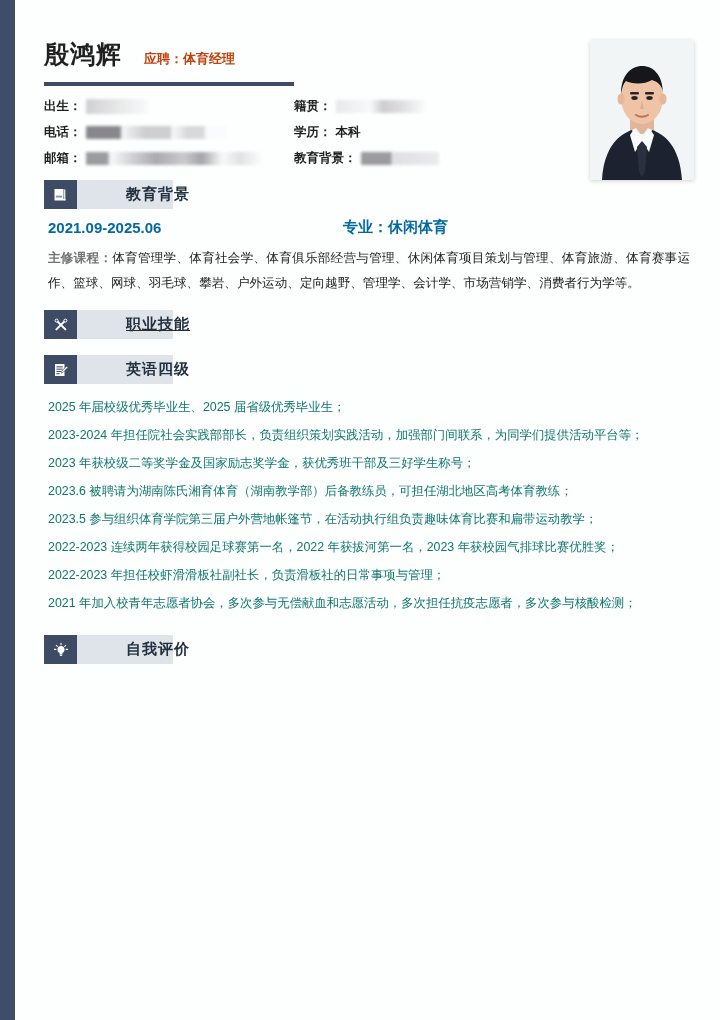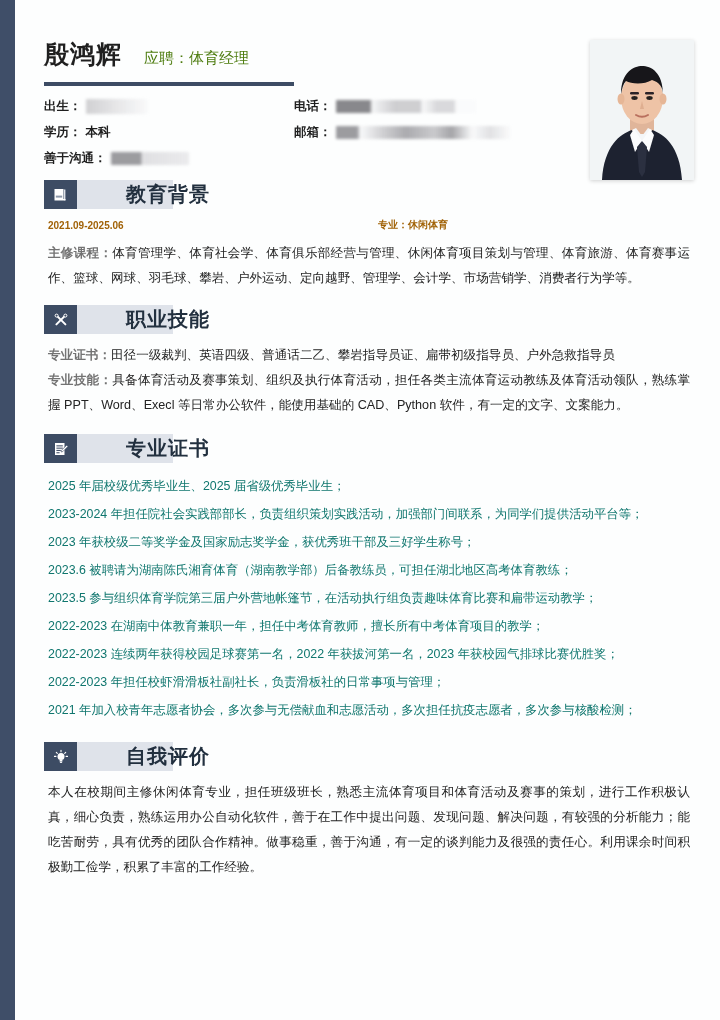--- a/index.html
+++ b/index.html
@@ -55,23 +55,24 @@
     height: 34px;
   }
   .name {
     font-size: 25px;
     font-weight: bold;
     letter-spacing: 1px;
     color: #1f1f1f;
     white-space: nowrap;
   }
   .apply {
-    font-size: 15px;
-    color: #4d7c0f;
-    white-space: nowrap;
+    font-size: 13px;
+    color: #c2410c;
+    white-space: nowrap;
+    font-weight: bold;
   }
   .name-rule {
     margin-top: 10px;
     width: 250px;
     height: 4px;
     background: #3d4c64;
   }
   .info-grid {
     margin-top: 12px;
     width: 470px;
@@ -147,36 +148,36 @@
   .sec-icon svg { display: block; }
   .sec-title-wrap {
     background: #dfe3ea;
     width: 96px;
     display: flex;
     align-items: center;
     padding-left: 13px;
     box-sizing: border-box;
   }
   .sec-title {
-    font-size: 20px;
+    font-size: 15px;
     font-weight: bold;
     color: #22303f;
     letter-spacing: 1px;
     white-space: nowrap;
     padding-left: 36px;
   }
 
   .sec-body { padding: 0 4px 0 4px; }
 
   .edu-row {
     display: flex;
     align-items: center;
-    font-size: 10px;
-    font-weight: bold;
-    color: #a16207;
+    font-size: 15px;
+    font-weight: bold;
+    color: #0369a1;
     margin-bottom: 9px;
   }
   .edu-date { width: 250px; flex: none; }
   .edu-school { flex: 1; text-align: center; }
   .edu-major { width: 150px; text-align: right; flex: none; }
 
   .para {
     font-size: 12.6px;
     line-height: 25px;
     color: #232323;
@@ -212,38 +213,42 @@
 
       <div class="name-rule"></div>
 
       <div class="info-grid">
 
         <div class="info-item">
           <span class="info-label">出生：</span>
           <span class="redact birth"></span>
         </div>
 
+        <div class="info-item">
+          <span class="info-label">籍贯：</span>
+          <span class="redact native"></span>
+        </div>
 
         <div class="info-item">
           <span class="info-label">电话：</span>
           <span class="redact phone"></span>
         </div>
 
         <div class="info-item">
           <span class="info-label">学历：</span>
           <span class="info-value">本科</span>
         </div>
 
         <div class="info-item">
           <span class="info-label">邮箱：</span>
           <span class="redact email"></span>
         </div>
 
         <div class="info-item">
-          <span class="info-label">善于沟通：</span>
+          <span class="info-label">教育背景：</span>
           <span class="redact political"></span>
         </div>
 
       </div>
 
       <div class="photo-frame">
         <svg viewBox="0 0 104 140" xmlns="http://www.w3.org/2000/svg">
           <rect x="0" y="0" width="104" height="140" fill="#f2f5f6"></rect>
 
           <path d="M40 78 h24 v16 h-24 z" fill="#e0b59a"></path>
@@ -295,71 +300,62 @@
         <div class="edu-row">
           <span class="edu-date">2021.09-2025.06</span>
           <span class="edu-major">专业：休闲体育</span>
         </div>
         <div class="para">
           <b>主修课程：</b><span>体育管理学、体育社会学、体育俱乐部经营与管理、休闲体育项目策划与管理、体育旅游、体育赛事运作、篮球、网球、羽毛球、攀岩、户外运动、定向越野、管理学、会计学、市场营销学、消费者行为学等。</span>
         </div>
       </div>
     </div>
 
-    <div class="section" style="margin-top:14px;">
+    <div class="section" style="margin-top:14px;text-decoration:underline;">
       <div class="sec-head">
         <div class="sec-icon">
           <svg width="16" height="16" viewBox="0 0 16 16" xmlns="http://www.w3.org/2000/svg">
             <g stroke="#ffffff" stroke-width="2" stroke-linecap="round">
               <line x1="3.4" y1="3.4" x2="12.4" y2="12.4"></line>
               <line x1="12.4" y1="3.4" x2="3.4" y2="12.4"></line>
             </g>
             <circle cx="3.6" cy="3.6" r="1.5" fill="#3d4c64" stroke="#ffffff" stroke-width="1"></circle>
             <circle cx="12.4" cy="3.6" r="1.5" fill="#3d4c64" stroke="#ffffff" stroke-width="1"></circle>
           </svg>
         </div>
         <div class="sec-title-wrap">
           <span class="sec-title">职业技能</span>
-        </div>
-      </div>
-      <div class="sec-body">
-        <div class="para">
-          <b>专业证书：</b><span>田径一级裁判、英语四级、普通话二乙、攀岩指导员证、扁带初级指导员、户外急救指导员</span>
-        </div>
-        <div class="para">
-          <b>专业技能：</b><span>具备体育活动及赛事策划、组织及执行体育活动，担任各类主流体育运动教练及体育活动领队，熟练掌握 PPT、Word、Execl 等日常办公软件，能使用基础的 CAD、Python 软件，有一定的文字、文案能力。</span>
         </div>
       </div>
     </div>
 
     <div class="section" style="margin-top:16px;">
       <div class="sec-head">
         <div class="sec-icon">
           <svg width="16" height="16" viewBox="0 0 16 16" xmlns="http://www.w3.org/2000/svg">
             <rect x="2" y="2" width="9.5" height="12" fill="#ffffff"></rect>
             <g fill="#46536b">
               <rect x="3.4" y="4.3" width="6.4" height="1.1"></rect>
               <rect x="3.4" y="6.6" width="6.4" height="1.1"></rect>
               <rect x="3.4" y="8.9" width="4.4" height="1.1"></rect>
               <rect x="3.4" y="11.2" width="3.2" height="1.1"></rect>
             </g>
             <path d="M13.6 4.2 l1.3 1.3 l-5 5 l-1.8 .5 l.5 -1.8 z" fill="#ffffff" stroke="#3d4c64" stroke-width="0.6"></path>
           </svg>
         </div>
         <div class="sec-title-wrap">
-          <span class="sec-title">专业证书</span>
+          <span class="sec-title">英语四级</span>
         </div>
       </div>
       <div class="sec-body exp-list">
         <div class="exp-item">2025 年届校级优秀毕业生、2025 届省级优秀毕业生；</div>
         <div class="exp-item">2023-2024 年担任院社会实践部部长，负责组织策划实践活动，加强部门间联系，为同学们提供活动平台等；</div>
         <div class="exp-item">2023 年获校级二等奖学金及国家励志奖学金，获优秀班干部及三好学生称号；</div>
         <div class="exp-item">2023.6 被聘请为湖南陈氏湘育体育（湖南教学部）后备教练员，可担任湖北地区高考体育教练；</div>
         <div class="exp-item">2023.5 参与组织体育学院第三届户外营地帐篷节，在活动执行组负责趣味体育比赛和扁带运动教学；</div>
-        <div class="exp-item">2022-2023 在湖南中体教育兼职一年，担任中考体育教师，擅长所有中考体育项目的教学；</div>
         <div class="exp-item">2022-2023 连续两年获得校园足球赛第一名，2022 年获拔河第一名，2023 年获校园气排球比赛优胜奖；</div>
         <div class="exp-item">2022-2023 年担任校虾滑滑板社副社长，负责滑板社的日常事项与管理；</div>
         <div class="exp-item">2021 年加入校青年志愿者协会，多次参与无偿献血和志愿活动，多次担任抗疫志愿者，多次参与核酸检测；</div>
       </div>
     </div>
 
     <div class="section" style="margin-top:18px;">
       <div class="sec-head">
         <div class="sec-icon">
           <svg width="16" height="16" viewBox="0 0 16 16" xmlns="http://www.w3.org/2000/svg">
@@ -372,19 +368,16 @@
               <line x1="12.7" y1="3.3" x2="11.7" y2="4.3"></line>
               <line x1="1.5" y1="7.4" x2="2.9" y2="7.4"></line>
               <line x1="14.5" y1="7.4" x2="13.1" y2="7.4"></line>
             </g>
           </svg>
         </div>
         <div class="sec-title-wrap">
           <span class="sec-title">自我评价</span>
         </div>
       </div>
-      <div class="sec-body">
-        <div class="para">本人在校期间主修休闲体育专业，担任班级班长，熟悉主流体育项目和体育活动及赛事的策划，进行工作积极认真，细心负责，熟练运用办公自动化软件，善于在工作中提出问题、发现问题、解决问题，有较强的分析能力；能吃苦耐劳，具有优秀的团队合作精神。做事稳重，善于沟通，有一定的谈判能力及很强的责任心。利用课余时间积极勤工俭学，积累了丰富的工作经验。</div>
-      </div>
     </div>
 
   </div>
 </div>
 
 </body></html>

